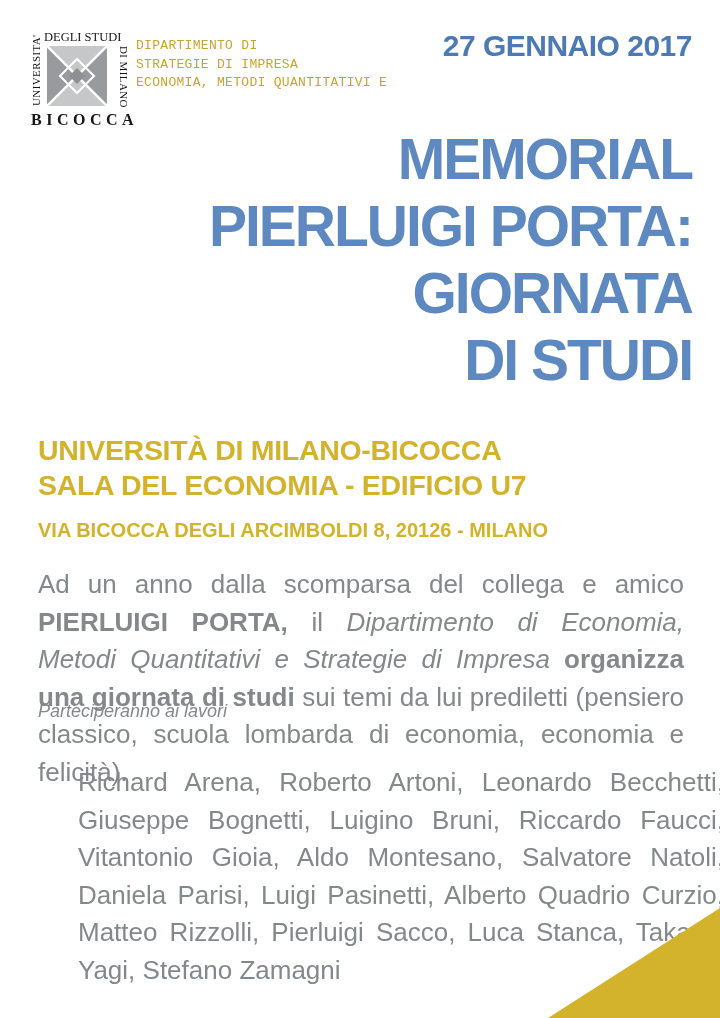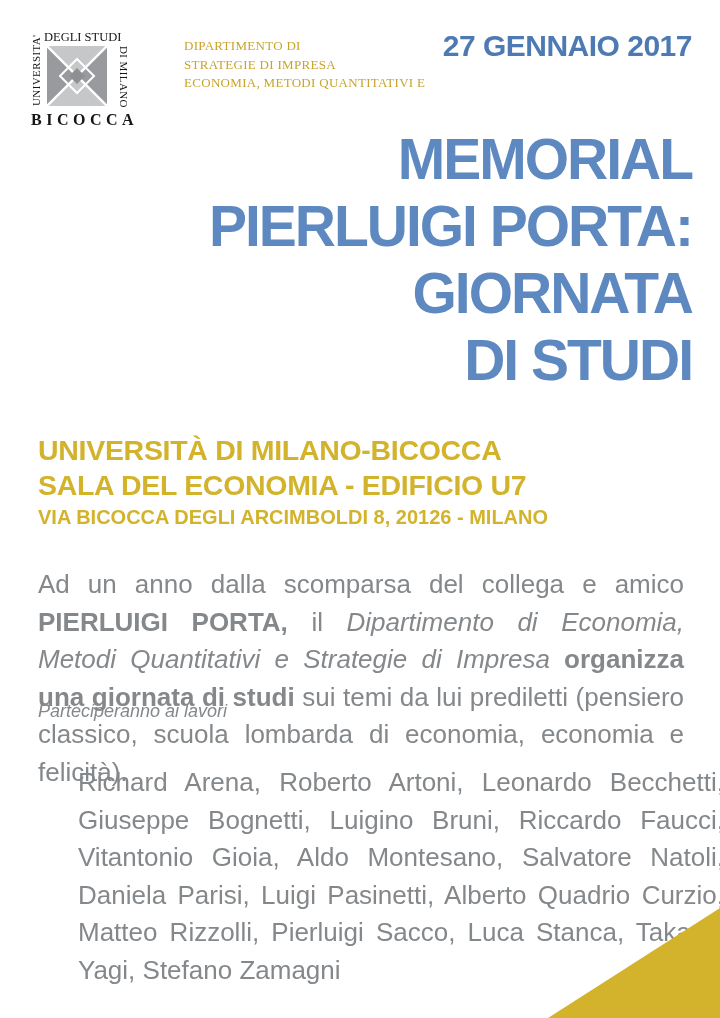--- a/index.html
+++ b/index.html
@@ -31,42 +31,42 @@
   .logo-bottom{
     position:absolute; left:1px; right:0; bottom:-2px;
     font-size:16px; font-weight:700; letter-spacing:4.5px; white-space:nowrap;
   }
   .emblem{position:absolute; left:17px; top:16px; width:60px; height:60px;}
 
   
   .department{
     position:absolute; left:136px; top:37px;
     color:var(--dept_gold);
-    font-family:Liberation Serif, serif;
-    font-size:13px; line-height:18.5px; letter-spacing:.3px;margin-left:48px;
+    font-family:Liberation Mono, monospace;
+    font-size:13px; line-height:18.5px; letter-spacing:.3px;
   }
 
   
   .event-datetime{
     position:absolute; top:28px; right:28px; text-align:right;
     color:var(--date_blue); font-weight:700;
     font-size:30px; line-height:35px; letter-spacing:-.5px;margin-left:30px;
   }
 
   
   .poster-title{
     position:absolute; top:126px; right:28px; text-align:right;
     color:var(--title_blue); font-weight:700;
     font-size:57px; line-height:67px; letter-spacing:-2px; white-space:nowrap;
   }
 
   
   .venue{position:absolute; left:38px; top:433px; color:var(--gold); font-weight:700;}
   .venue-line-lg{font-size:28.5px; line-height:35px; letter-spacing:-.3px; white-space:nowrap;}
-  .venue-line-sm{font-size:20px; line-height:26px; margin-top:1px; white-space:nowrap;}
+  .venue-line-sm{font-size:20px; line-height:26px; margin-top:14px; white-space:nowrap;}
 
   
   .body-text{
     position:absolute; left:38px; top:540px; width:646px;
     color:var(--text_gray); font-size:26px; line-height:37.5px;
     text-align:justify; text-align-last:left;
   }
   .b{font-weight:700;}
   .i{font-style:italic;}
 

